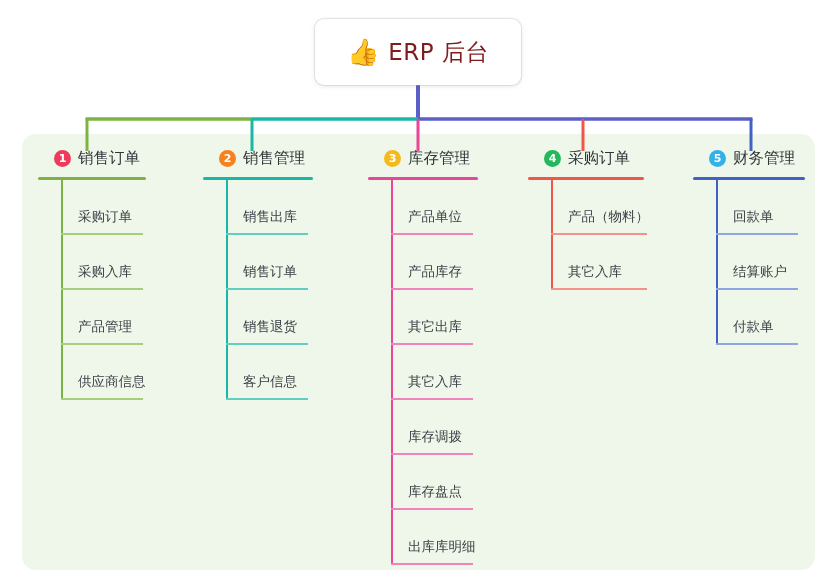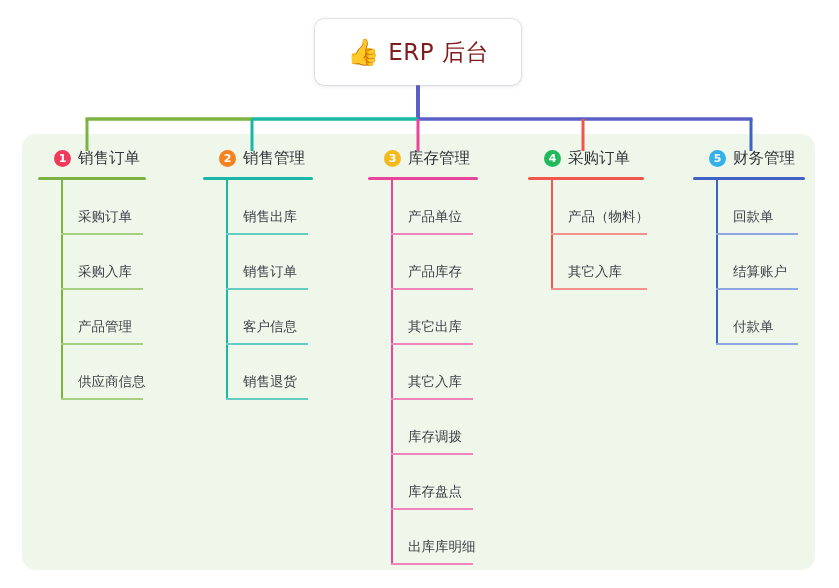--- a/index.html
+++ b/index.html
@@ -155,25 +155,25 @@
           <div class="spine" style="background: rgb(25, 184, 166);"></div>
           <div class="item">
             <span class="item-label">销售出库</span>
             <div class="item-rule" style="background: rgb(99, 205, 193); width: 82px;"></div>
           </div>
           <div class="item">
             <span class="item-label">销售订单</span>
             <div class="item-rule" style="background: rgb(99, 205, 193); width: 82px;"></div>
           </div>
           <div class="item">
+            <span class="item-label">销售退货</span>
+            <div class="item-rule" style="background: rgb(99, 205, 193); width: 82px;"></div>
+          </div>
+          <div class="item">
             <span class="item-label">客户信息</span>
-            <div class="item-rule" style="background: rgb(99, 205, 193); width: 82px;"></div>
-          </div>
-          <div class="item">
-            <span class="item-label">销售退货</span>
             <div class="item-rule" style="background: rgb(99, 205, 193); width: 82px;"></div>
           </div>
         </div>
       </div>
       <div class="branch" style="left: 368px;">
         <div class="branch-head">
           <span class="badge" style="background: rgb(245, 185, 28);">3</span>
           <span class="branch-name">库存管理</span>
         </div>
         <div class="head-rule" style="background: rgb(232, 69, 155); width: 110px;"></div>

